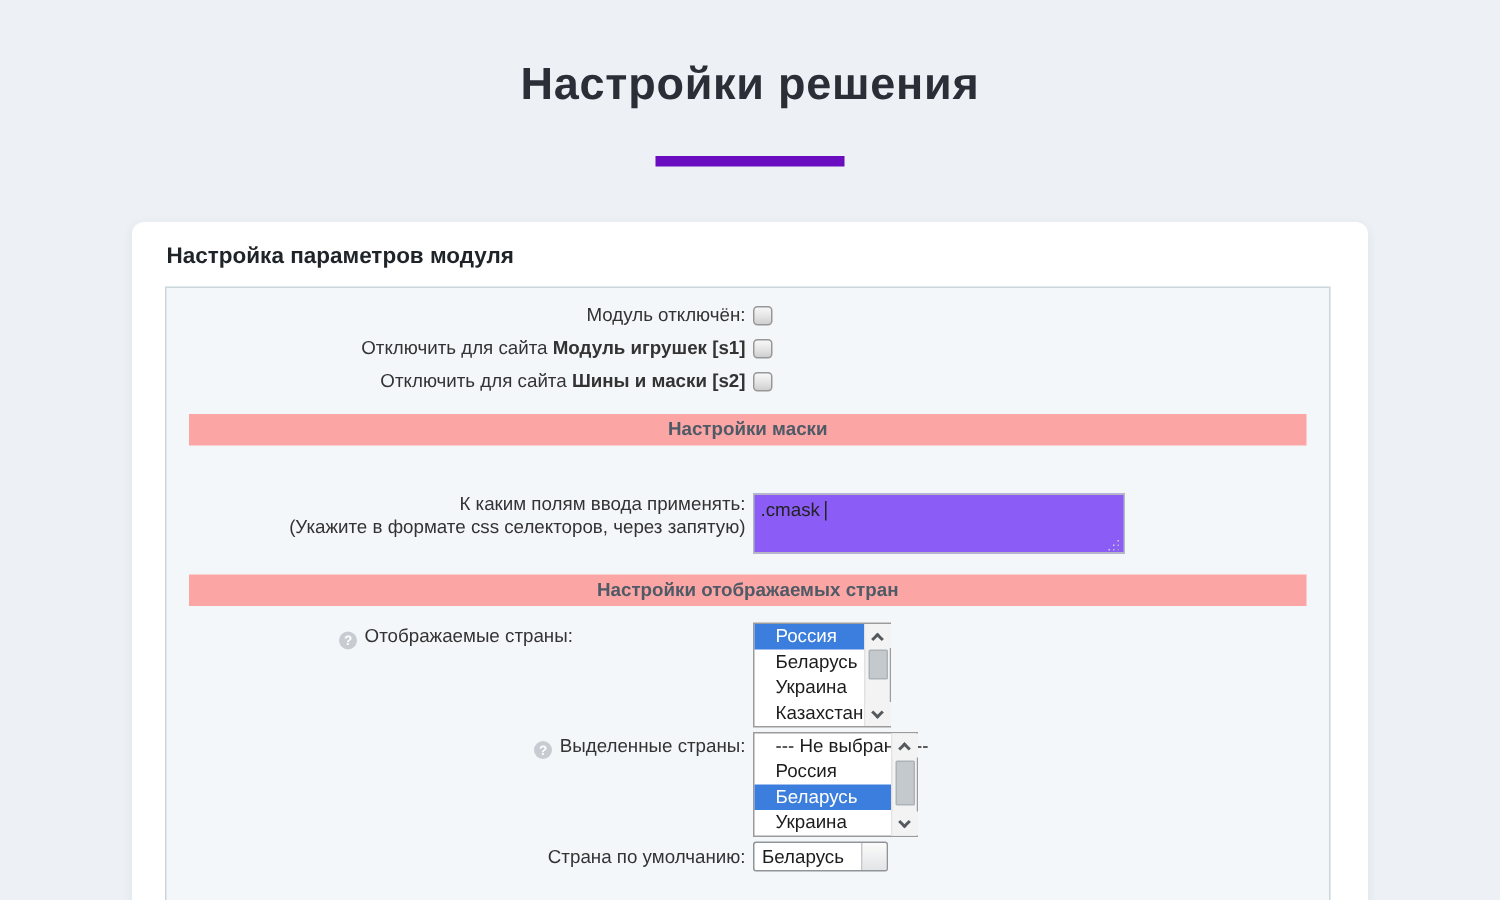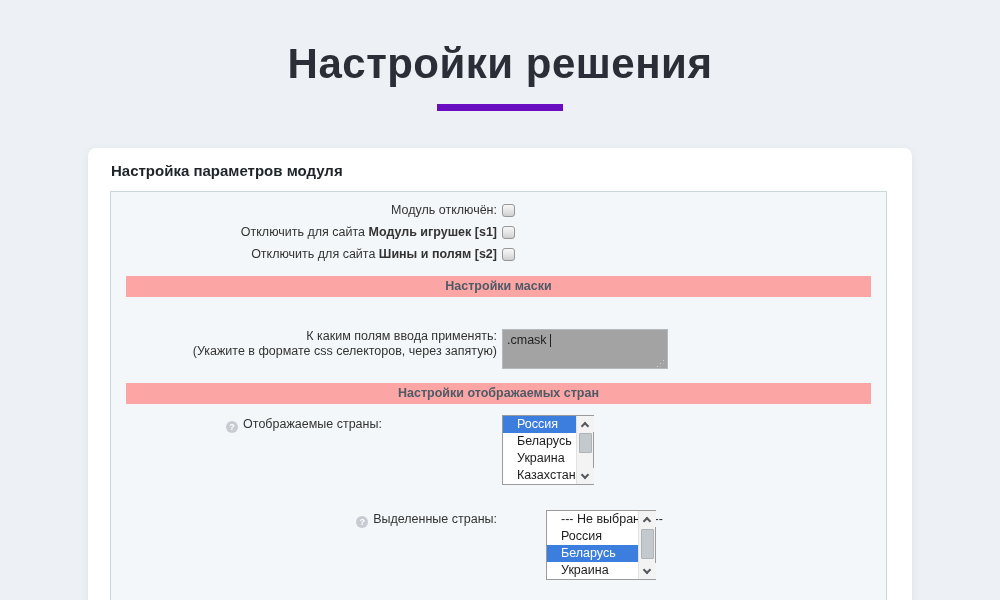--- a/index.html
+++ b/index.html
@@ -7,21 +7,21 @@
   body {
     background:#edf1f5;
     font-family:"Liberation Sans", sans-serif;
     position:relative;
     color:#333;
   }
 
   
   .page-title {
     position:absolute; top:40px; left:0; width:1000px;
-    text-align:center; font-size:42px; font-weight:bold;
+    text-align:center; font-size:30px; font-weight:bold;
     color:#2b2e36; letter-spacing:.5px;
   }
   .accent-bar {
     position:absolute; top:104px; left:437px;
     width:126px; height:7px; background:#6a0dc0;
   }
 
   
   .panel {
     position:absolute; left:88px; top:148px; width:824px; height:480px;
@@ -77,22 +77,22 @@
   
   .section-band {
     margin:11px 15px 0 15px; height:21px; line-height:21px;
     background:#fca5a5; text-align:center;
     font-weight:bold; font-size:12.5px; color:#4e5b66;
   }
 
   
   .ta-wrap { position:relative; }
   textarea.selectors {
-    width:166px; height:40px; resize:none;
-    border:1px solid #b3b9bd; background:#a3a3a3;
+    width:248px; height:40px; resize:none;
+    border:1px solid #b3b9bd; background:#8b5cf6;
     font-family:"Liberation Sans", sans-serif; font-size:12.5px; color:#222;
     padding:3px 4px; outline:none; overflow:hidden;
   }
   .caret {
     position:absolute; left:48px; top:5px;
     width:1px; height:13px; background:#222;
   }
   .grip {
     position:absolute; right:3px; bottom:4px; width:1px; height:1px;
     box-shadow:
@@ -142,21 +142,21 @@
     white-space:nowrap;
   }
   .select-arrow {
     width:17px; height:100%; border-left:1px solid #c3c7cb;
     background:linear-gradient(180deg,#fbfbfb,#e2e4e6);
     display:flex; align-items:center; justify-content:center;
   }
 
   
   .mt11 { margin-top:11px; }
-  .mt13 { margin-top:25px;gap:44px; }
+  .mt13 { margin-top:3px; }
   .mt14 { margin-top:32px; }
 </style>
 </head>
 <body>
 
 <h1 class="page-title">Настройки решения</h1>
 <div class="accent-bar"></div>
 
 <div class="panel">
   <div class="panel-header">Настройка параметров модуля</div>
@@ -176,21 +176,21 @@
       <div class="label-cell">
         <span>Отключить для сайта </span><span class="bold">Модуль игрушек [s1]</span>
       </div>
       <div class="control-cell">
         <span class="checkbox"></span>
       </div>
     </div>
 
     <div class="row cb-row">
       <div class="label-cell">
-        <span>Отключить для сайта </span><span class="bold">Шины и полям [s2]</span>
+        <span>Отключить для сайта </span><span class="bold">Шины и маски [s2]</span>
       </div>
       <div class="control-cell">
         <span class="checkbox"></span>
       </div>
     </div>
 
     <div class="section-band">Настройки маски</div>
 
 
     <div class="row top mt14">

